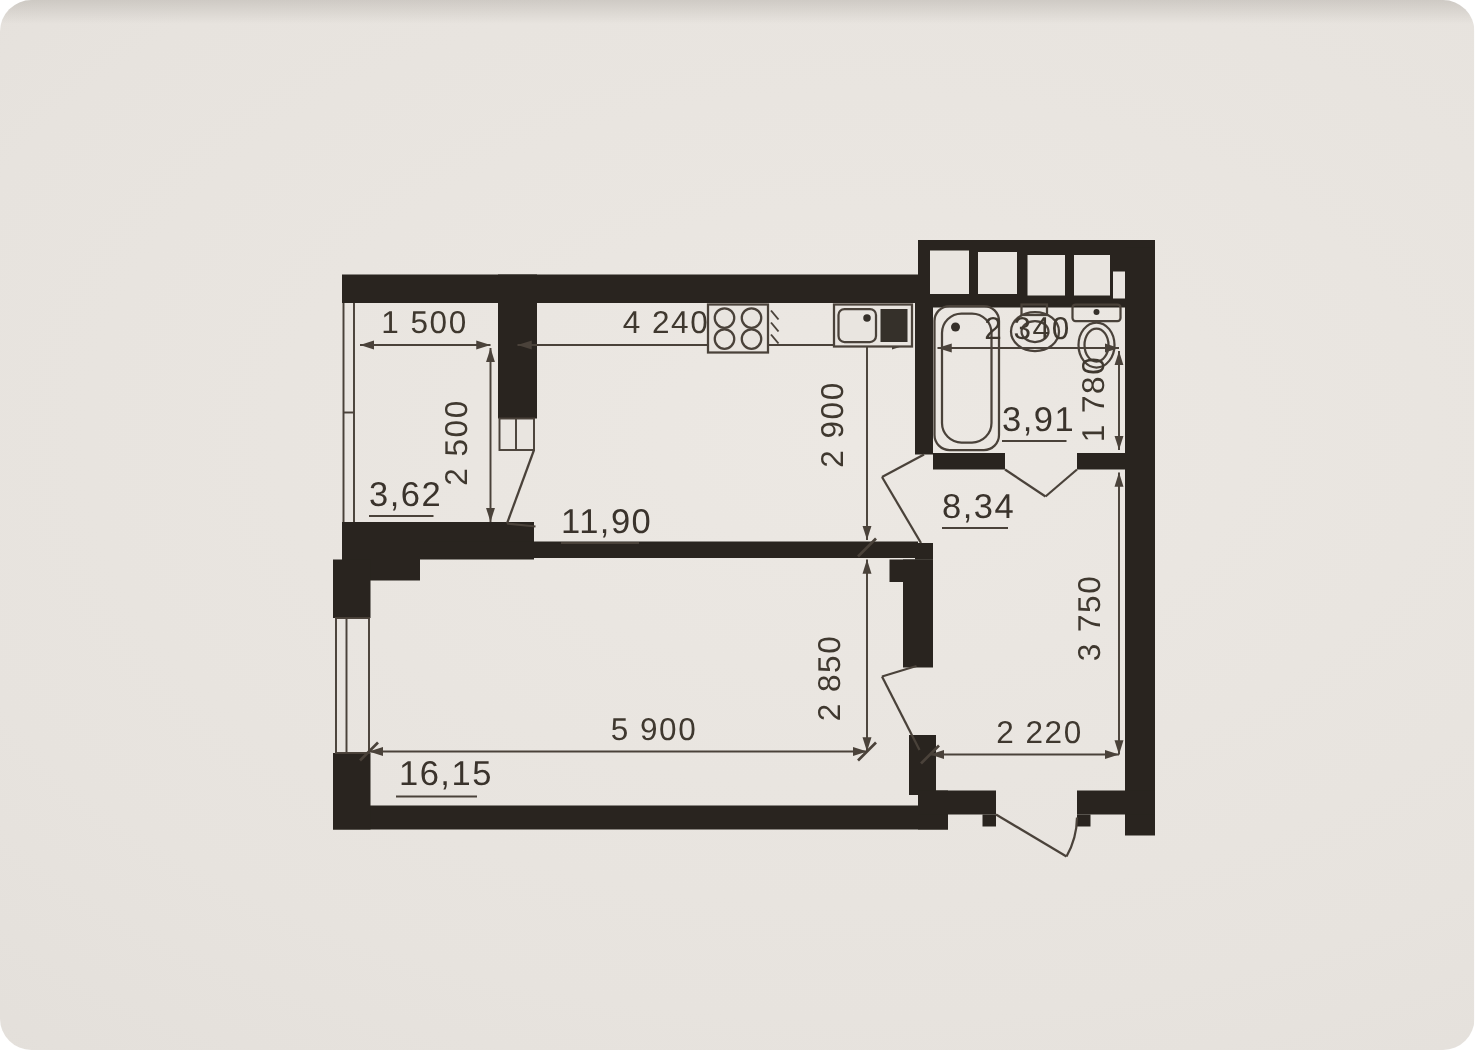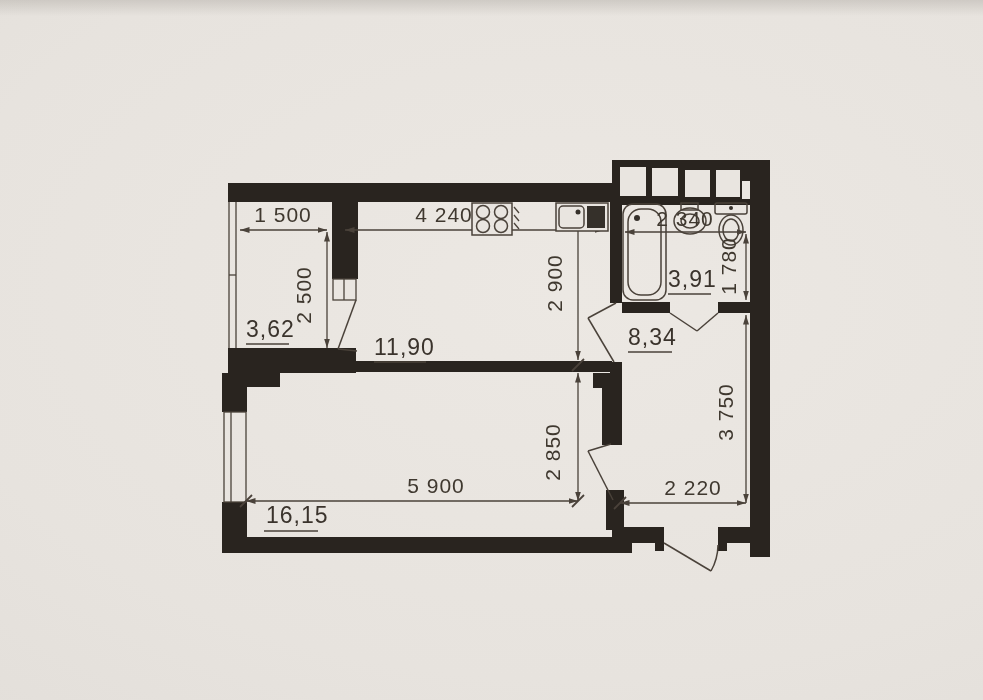--- a/index.html
+++ b/index.html
@@ -4,20 +4,21 @@
 <style>
   html,body{margin:0;padding:0;}
   .photo{
     position:relative;
     width:983px;height:700px;
     overflow:hidden;
     background:
       linear-gradient(180deg, rgba(160,155,148,.35) 0px, rgba(160,155,148,0) 16px),
       radial-gradient(130% 110% at 58% 42%, #ece8e3 0%, #e7e3de 50%, #dedad5 100%);
     font-family:"Liberation Sans", sans-serif;
+    border-radius:21px;
   }
   svg{position:absolute;left:0;top:0;}
   .wall{fill:#29241f;}
   .fixline{fill:none;stroke:#4a423a;stroke-width:1.5;}
   .fixfill{fill:#e9e5e0;stroke:#4a423a;stroke-width:1.5;}
   .dark{fill:#35302a;}
   .dim{stroke:#4a423a;stroke-width:1.3;fill:none;}
   .tick{stroke:#4a423a;stroke-width:1.8;}
   .door{stroke:#4a423a;stroke-width:1.5;fill:none;}
   .win{stroke:#4a423a;stroke-width:1.3;fill:none;}

